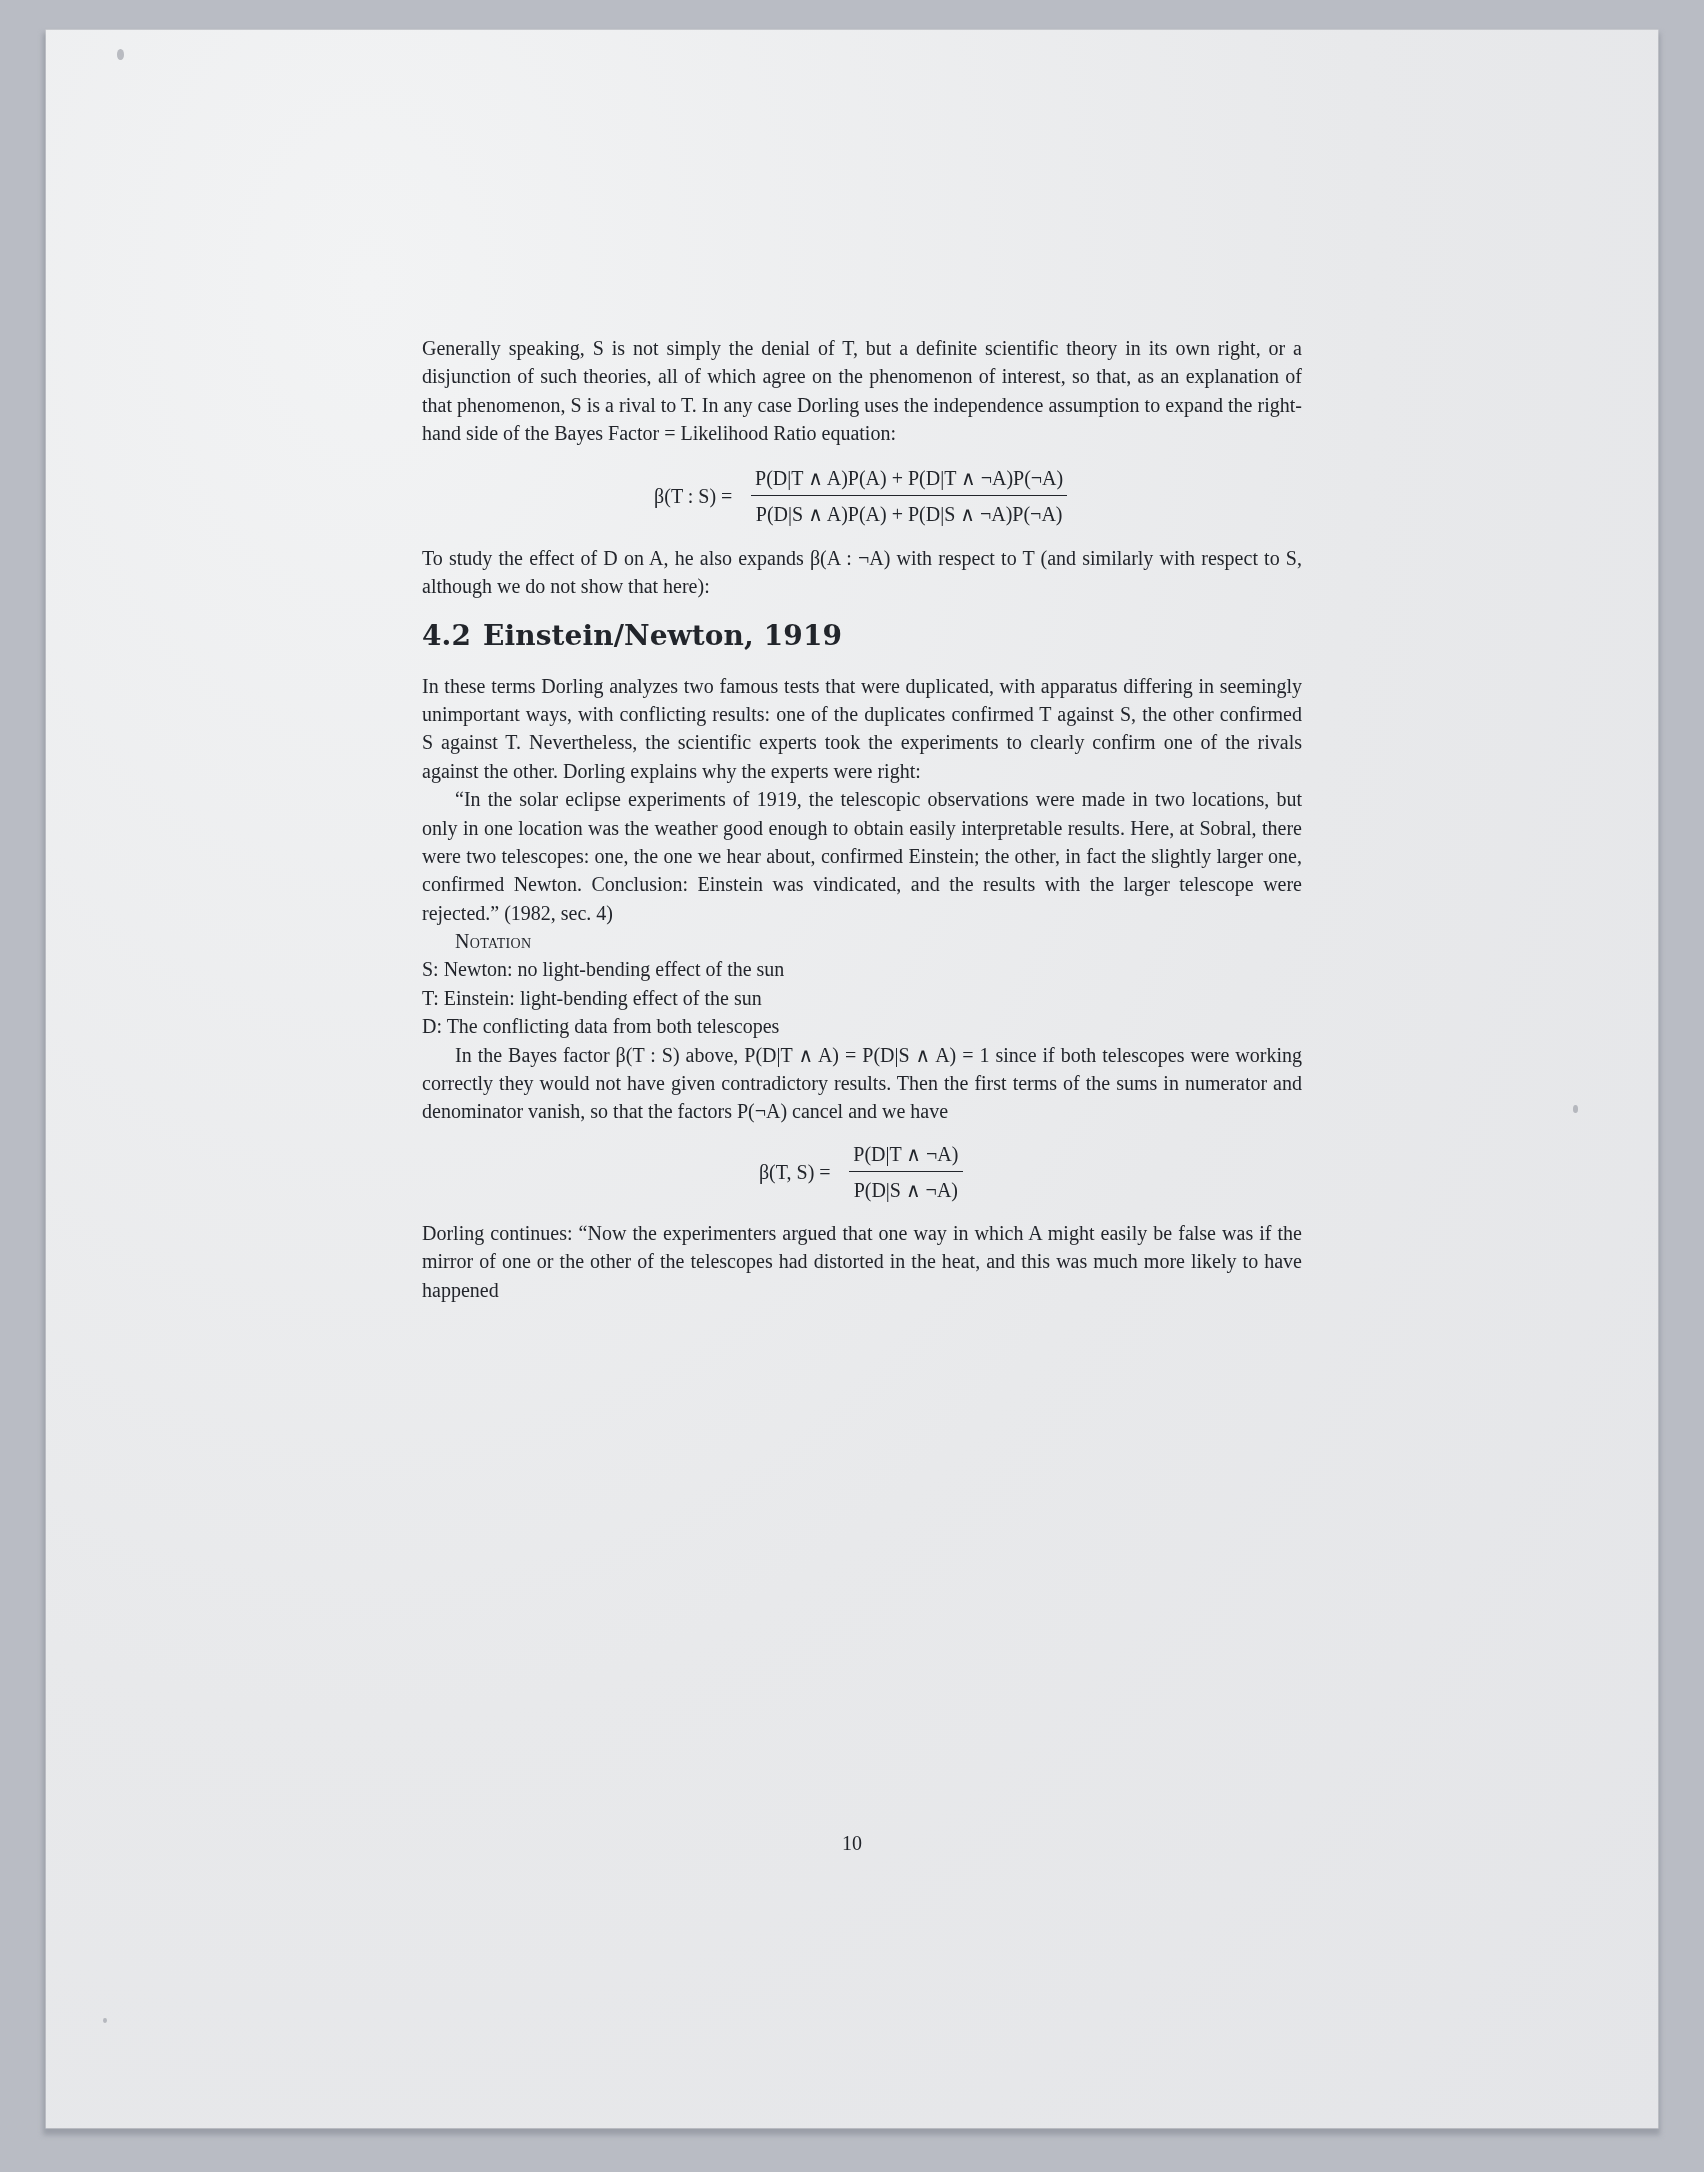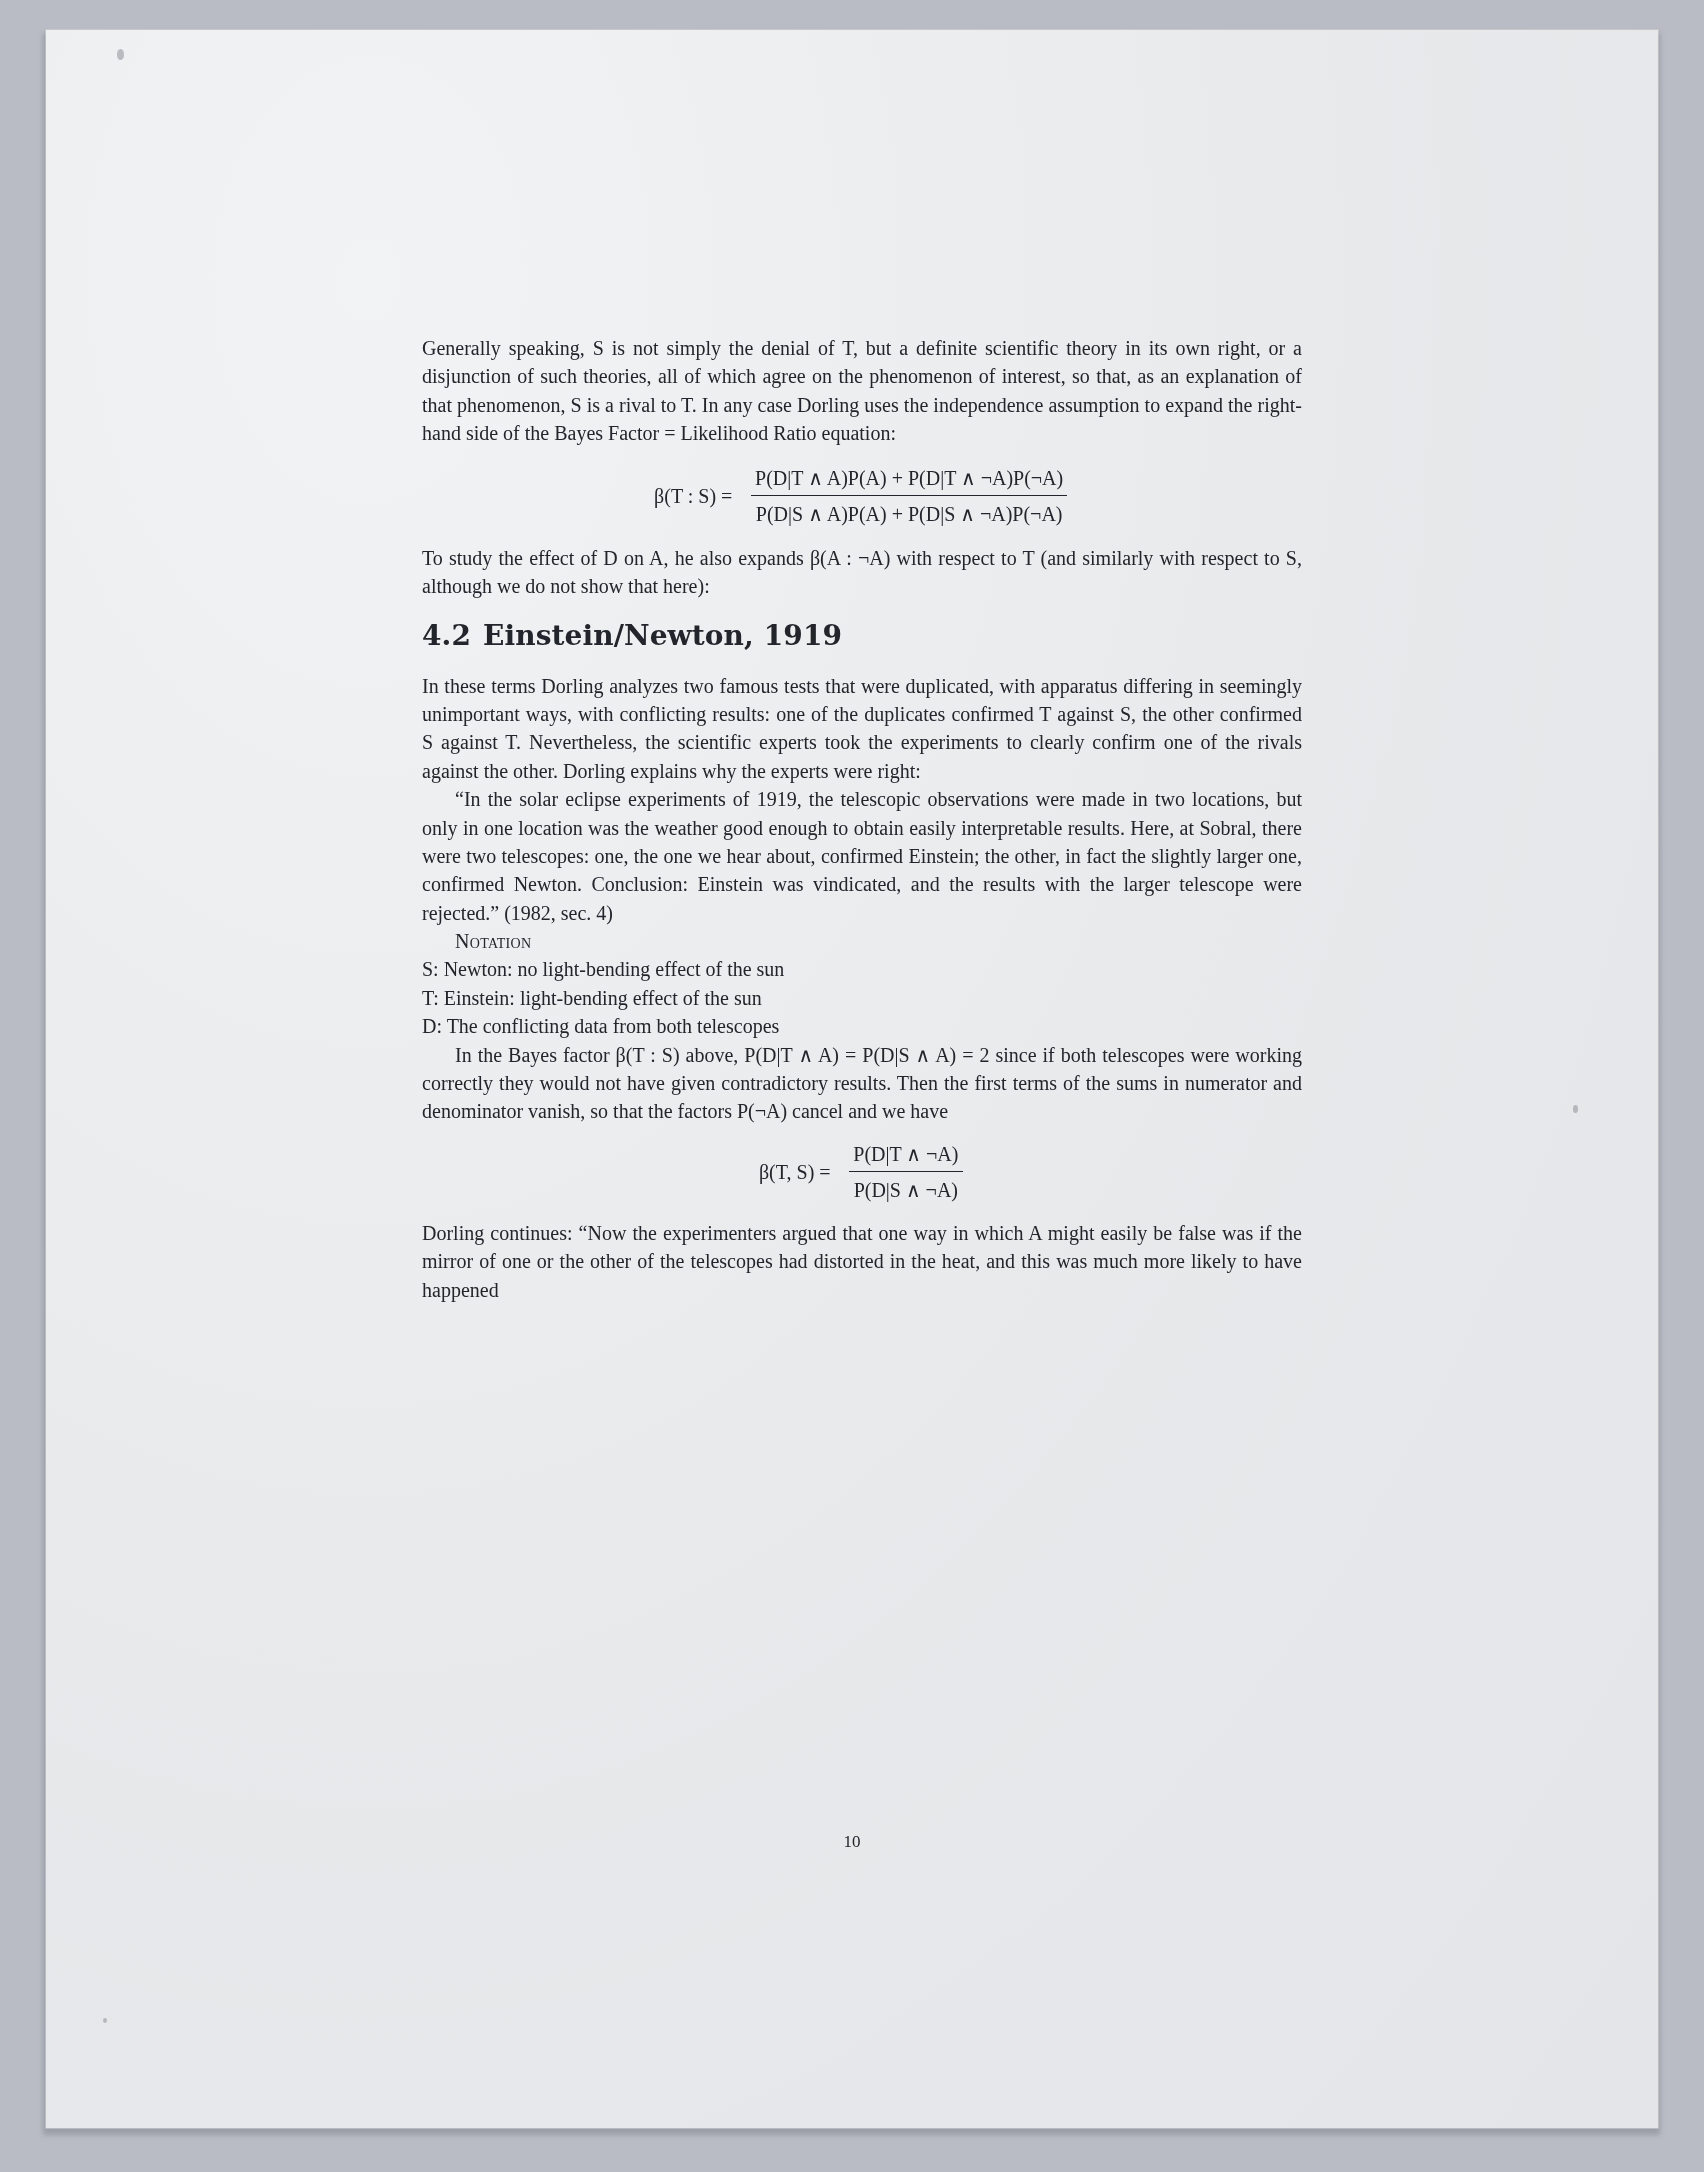--- a/index.html
+++ b/index.html
@@ -118,21 +118,21 @@
     margin: 0;
     text-align: left;
   }
 
   .pageno {
     position: absolute;
     left: 0;
     right: 0;
     top: 1802px;
     text-align: center;
-    font-size: 17px;
+    font-size: 20px;
     color: #22252b;
   }
 
   .speck {
     position: absolute;
     background: #8d9099;
     border-radius: 50%;
     opacity: 0.55;
   }
 </style>
@@ -173,21 +173,21 @@
       <p>In these terms Dorling analyzes two famous tests that were duplicated, with apparatus differing in seemingly unimportant ways, with conflicting results: one of the duplicates confirmed T against S, the other confirmed S against T. Nevertheless, the scientific experts took the experiments to clearly confirm one of the rivals against the other. Dorling explains why the experts were right:</p>
 
       <p class="indent">“In the solar eclipse experiments of 1919, the telescopic observations were made in two locations, but only in one location was the weather good enough to obtain easily interpretable results. Here, at Sobral, there were two telescopes: one, the one we hear about, confirmed Einstein; the other, in fact the slightly larger one, confirmed Newton. Conclusion: Einstein was vindicated, and the results with the larger telescope were rejected.” (1982, sec. 4)</p>
 
       <p class="indent smallcaps">Notation</p>
 
       <p class="notation-line">S: Newton: no light-bending effect of the sun</p>
       <p class="notation-line">T: Einstein: light-bending effect of the sun</p>
       <p class="notation-line">D: The conflicting data from both telescopes</p>
 
-      <p class="indent">In the Bayes factor β(T : S) above, P(D|T ∧ A) = P(D|S ∧ A) = 2 since if both telescopes were working correctly they would not have given contradictory results. Then the first terms of the sums in numerator and denominator vanish, so that the factors P(¬A) cancel and we have</p>
+      <p class="indent">In the Bayes factor β(T : S) above, P(D|T ∧ A) = P(D|S ∧ A) = 1 since if both telescopes were working correctly they would not have given contradictory results. Then the first terms of the sums in numerator and denominator vanish, so that the factors P(¬A) cancel and we have</p>
 
       <div class="math-display tight">
         <span class="frac-eq">
           <span>β(T, S) =</span>
           <span class="frac">
             <span class="num">P(D|T ∧ ¬A)</span>
             <span class="den">P(D|S ∧ ¬A)</span>
           </span>
         </span>
       </div>

